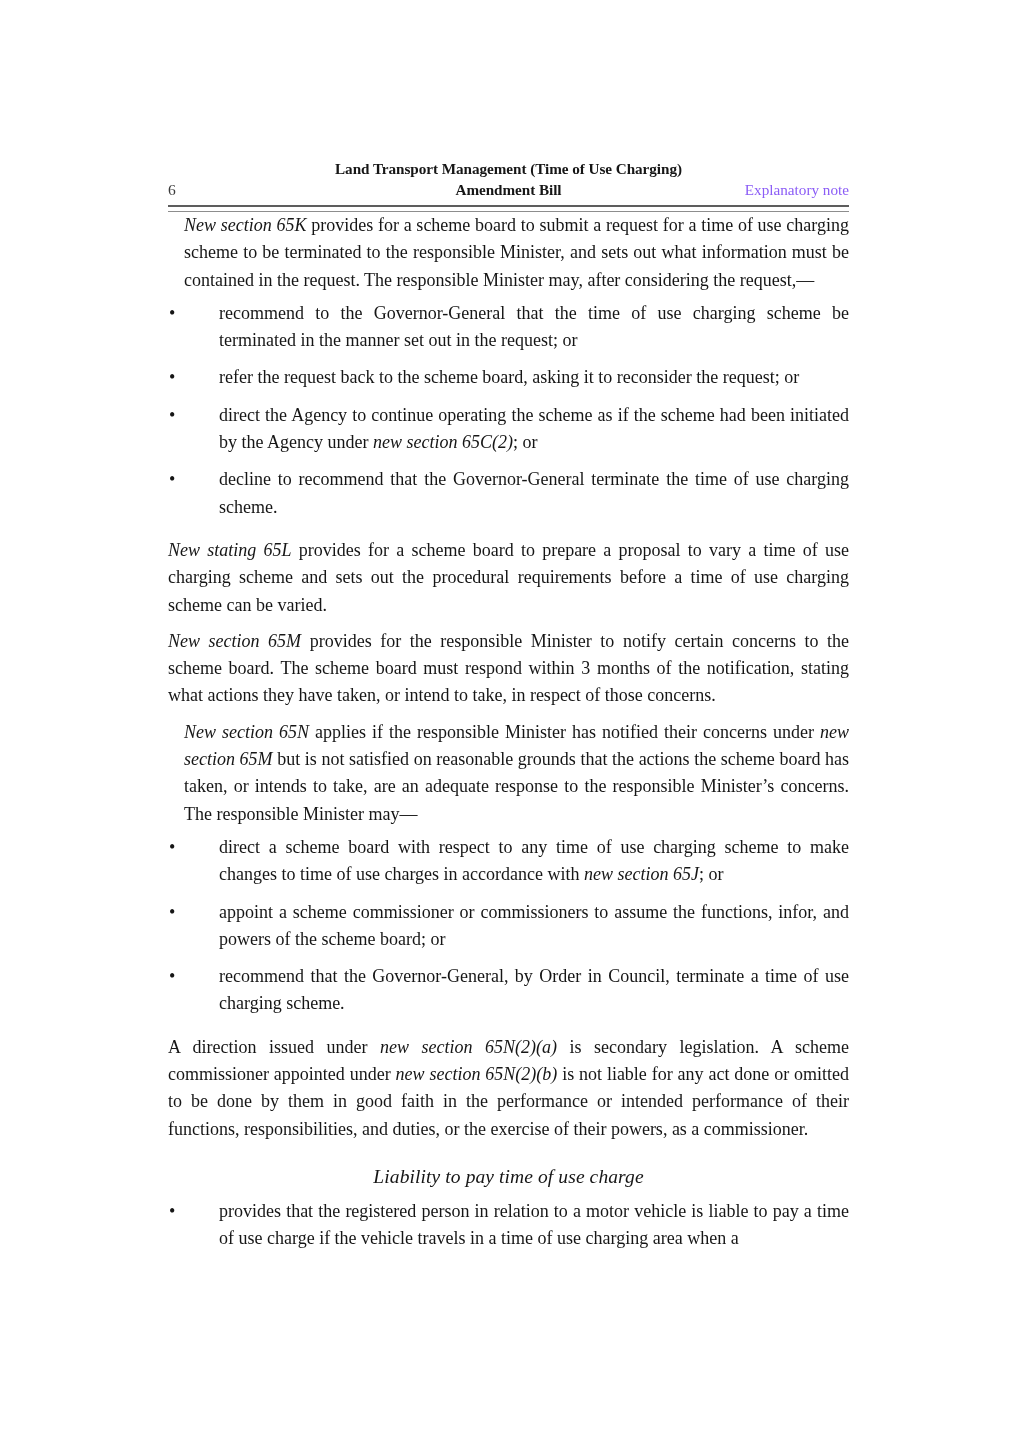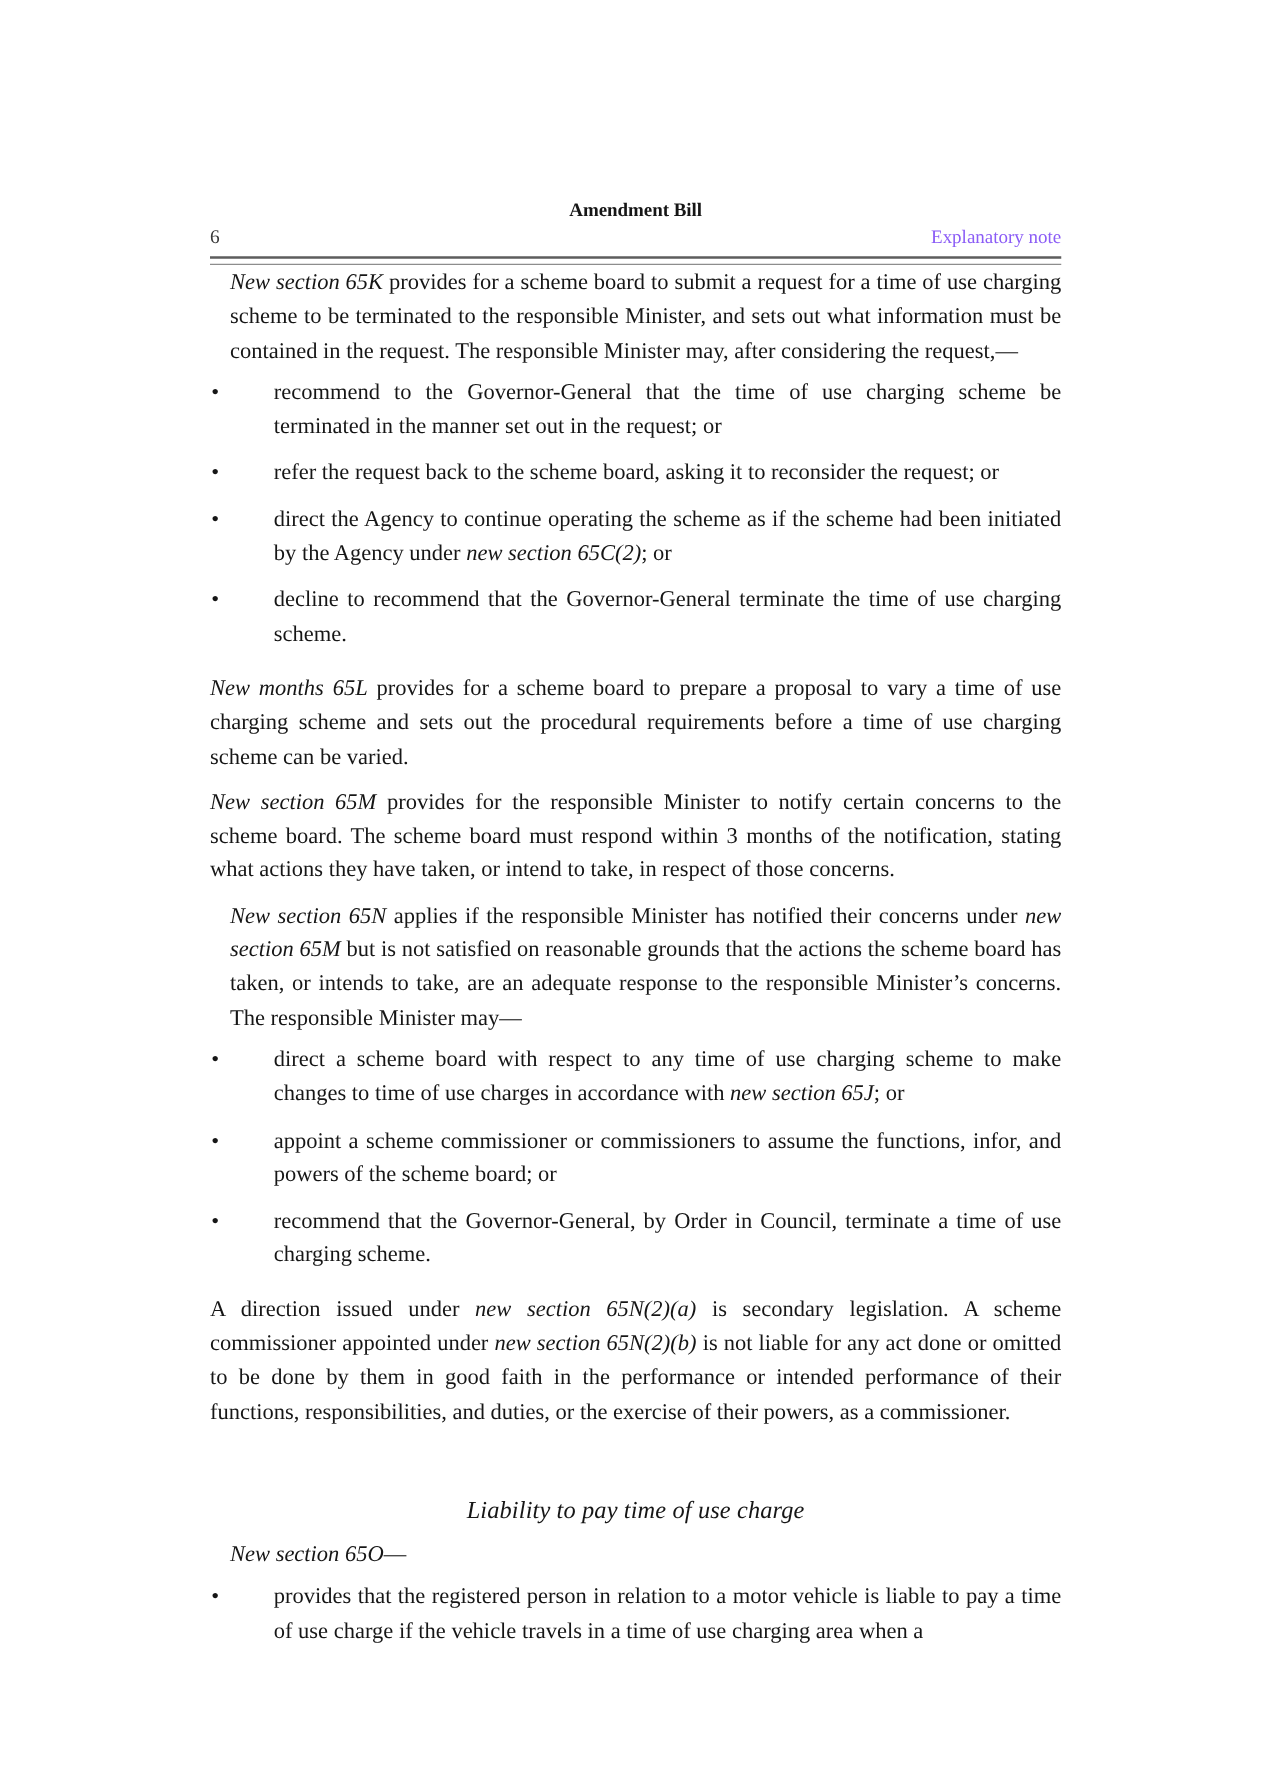--- a/index.html
+++ b/index.html
@@ -73,21 +73,21 @@
   .cross-head {
     text-align: center;
     font-style: italic;
     font-size: 19.5px;
     line-height: 27px;
     margin-top: 28px;
     margin-bottom: 7px;
     letter-spacing: 0.1px;
   }
   .cross-head.second {
-    margin-top: 52px;
+    margin-top: 20px;
     margin-bottom: 8px;
   }
 
   p.para {
     margin: 0 0 10px 0;
     font-size: 18px;
     line-height: 27.3px;
     text-align: justify;
     text-justify: inter-word;
     hyphens: manual;
@@ -140,20 +140,21 @@
   .spacer-8 { height: 8px; }
 </style>
 </head>
 <body>
 
 <div class="page">
   <div class="column">
 
     <div class="runhead">
       <div class="runhead-center">
+        <div>Land Transport Management (Time of Use Charging)</div>
         <div>Amendment Bill</div>
       </div>
       <div class="runhead-folio">6</div>
       <div class="runhead-right">Explanatory note</div>
     </div>
     <div class="rule"></div>
 
 
     <p class="para lead"><em class="it">New section 65K</em><span> provides for a scheme board to submit a request for a time of use charging scheme to be terminated to the responsible Minister, and sets out what infor­mation must be contained in the request. The responsible Minister may, after consid­ering the request,—</span></p>
 
@@ -171,21 +172,21 @@
         <span class="li-text"><span>direct the Agency to continue operating the scheme as if the scheme had been initiated by the Agency under </span><em class="it">new section 65C(2)</em><span>; or</span></span>
       </li>
       <li>
         <span class="bullet-dot">•</span>
         <span class="li-text">decline to recommend that the Governor-General terminate the time of use charging scheme.</span>
       </li>
     </ul>
 
     <div class="spacer-8"></div>
 
-    <p class="para tight"><em class="it">New months 65L</em><span> provides for a scheme board to prepare a proposal to vary a time of use charging scheme and sets out the procedural requirements before a time of use charging scheme can be varied.</span></p>
+    <p class="para tight"><em class="it">New stating 65L</em><span> provides for a scheme board to prepare a proposal to vary a time of use charging scheme and sets out the procedural requirements before a time of use charging scheme can be varied.</span></p>
 
     <p class="para tight"><em class="it">New section 65M</em><span> provides for the responsible Minister to notify certain concerns to the scheme board. The scheme board must respond within 3 months of the notifica­tion, stating what actions they have taken, or intend to take, in respect of those con­cerns.</span></p>
 
     <p class="para lead"><em class="it">New section 65N</em><span> applies if the responsible Minister has notified their concerns under </span><em class="it">new section 65M</em><span> but is not satisfied on reasonable grounds that the actions the scheme board has taken, or intends to take, are an adequate response to the respon­sible Minister’s concerns. The responsible Minister may—</span></p>
 
     <ul class="bullets">
       <li>
         <span class="bullet-dot">•</span>
         <span class="li-text"><span>direct a scheme board with respect to any time of use charging scheme to make changes to time of use charges in accordance with </span><em class="it">new section 65J</em><span>; or</span></span>
       </li>
@@ -198,21 +199,20 @@
         <span class="li-text">recommend that the Governor-General, by Order in Council, terminate a time of use charging scheme.</span>
       </li>
     </ul>
 
     <div class="spacer-8"></div>
 
     <p class="para"><span>A direction issued under </span><em class="it">new section 65N(2)(a)</em><span> is secondary legislation. A scheme commissioner appointed under </span><em class="it">new section 65N(2)(b)</em><span> is not liable for any act done or omitted to be done by them in good faith in the performance or intended performance of their functions, responsibilities, and duties, or the exercise of their powers, as a commissioner.</span></p>
 
     <div class="cross-head second">Liability to pay time of use charge</div>
 
-    <p class="para lead"><em class="it">New section 65O</em><span>—</span></p>
 
     <ul class="bullets">
       <li>
         <span class="bullet-dot">•</span>
         <span class="li-text">provides that the registered person in relation to a motor vehicle is liable to pay a time of use charge if the vehicle travels in a time of use charging area when a</span>
       </li>
     </ul>
 
   </div>
 </div>

